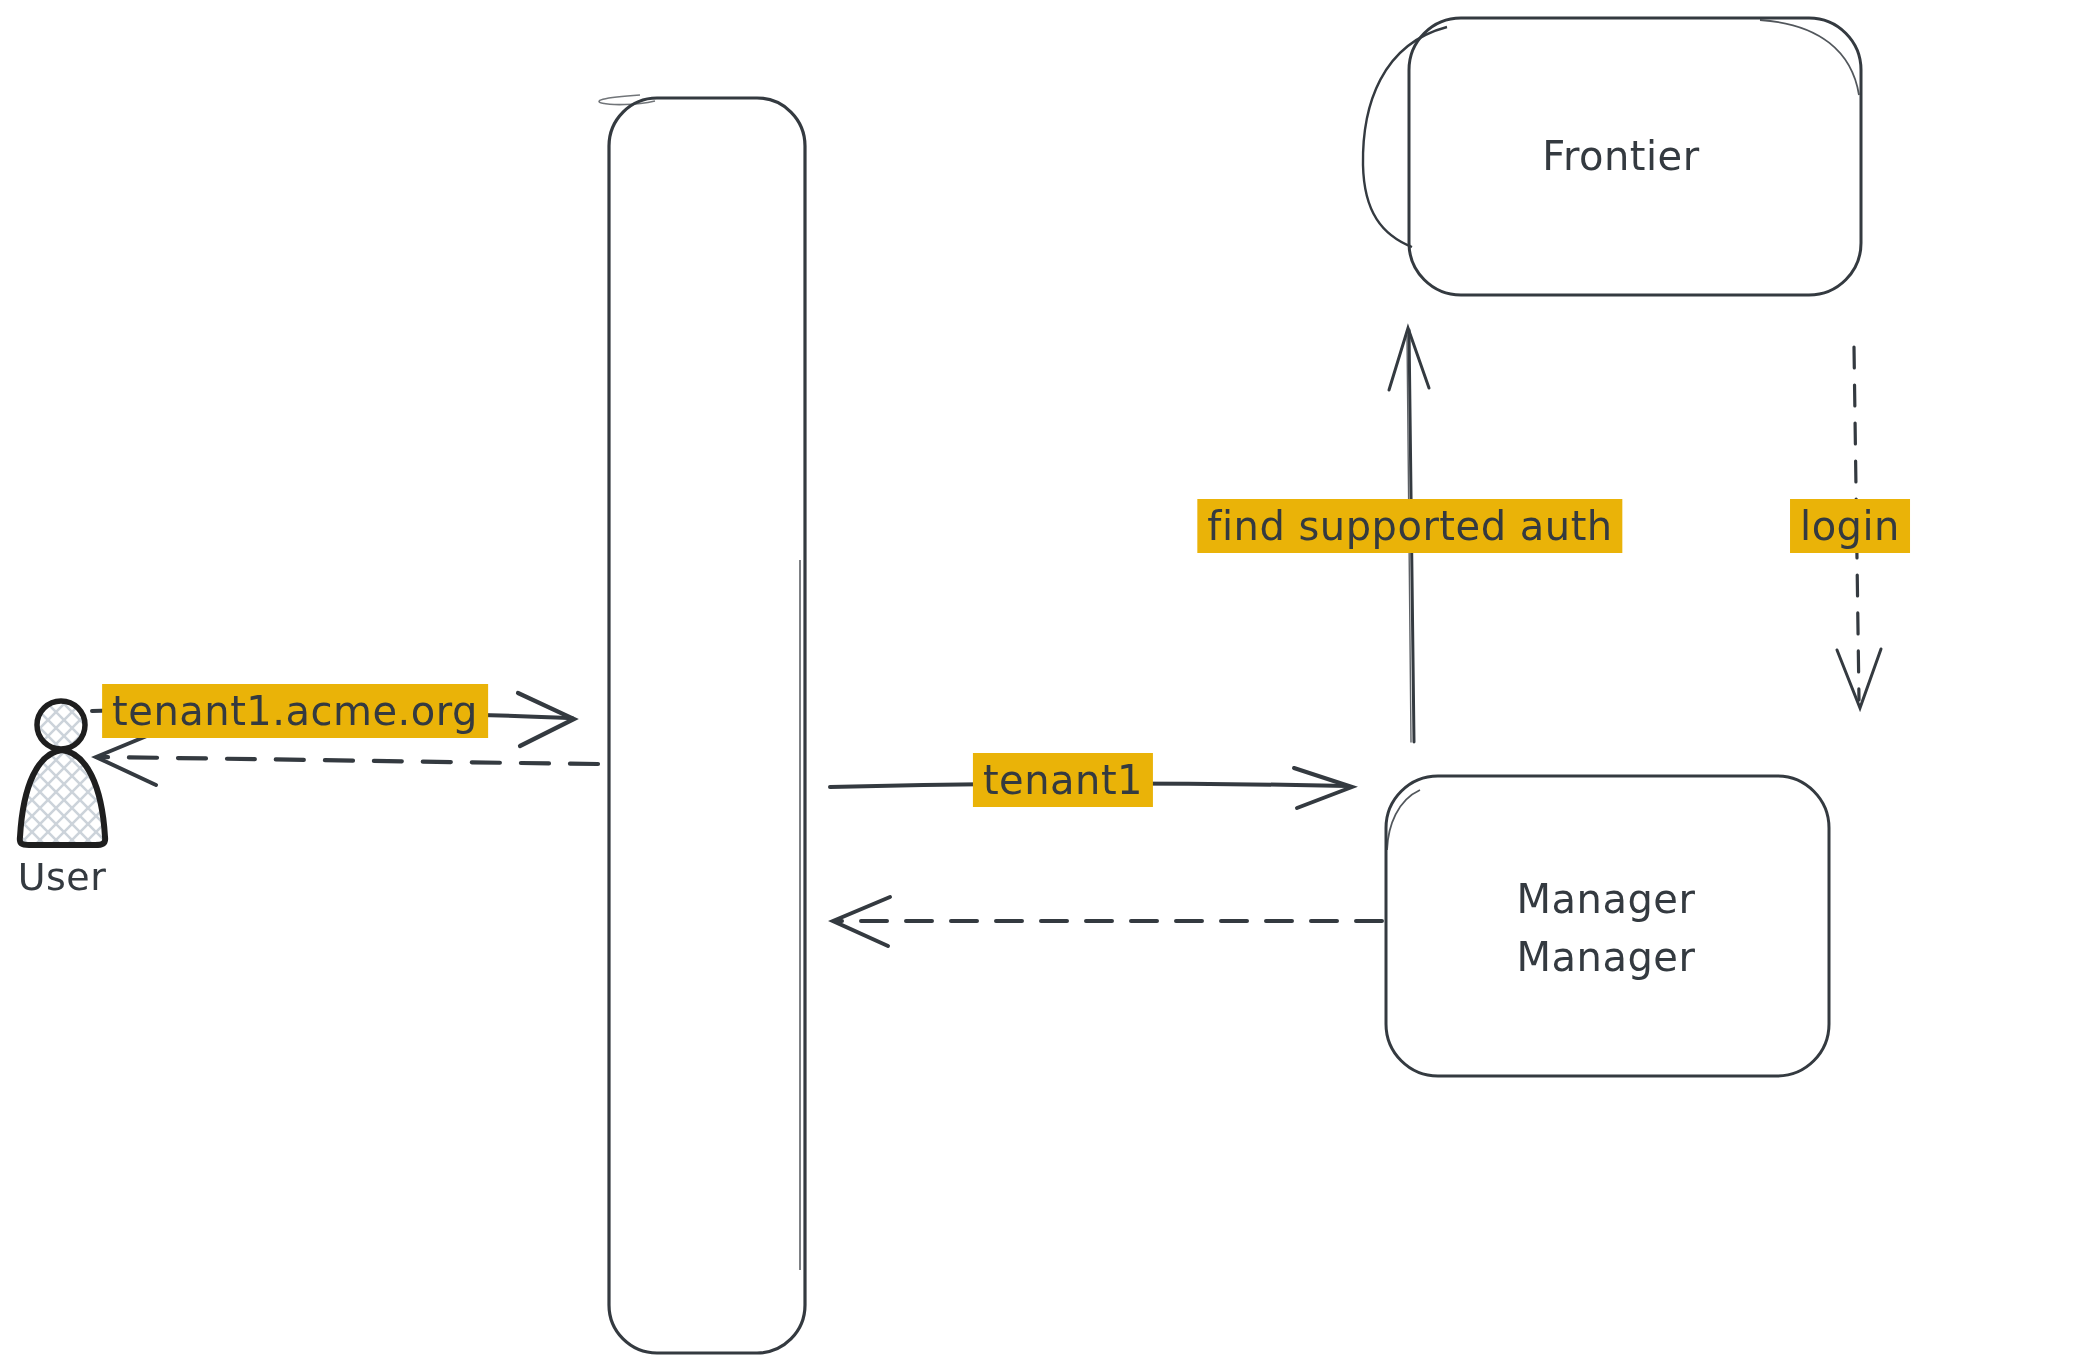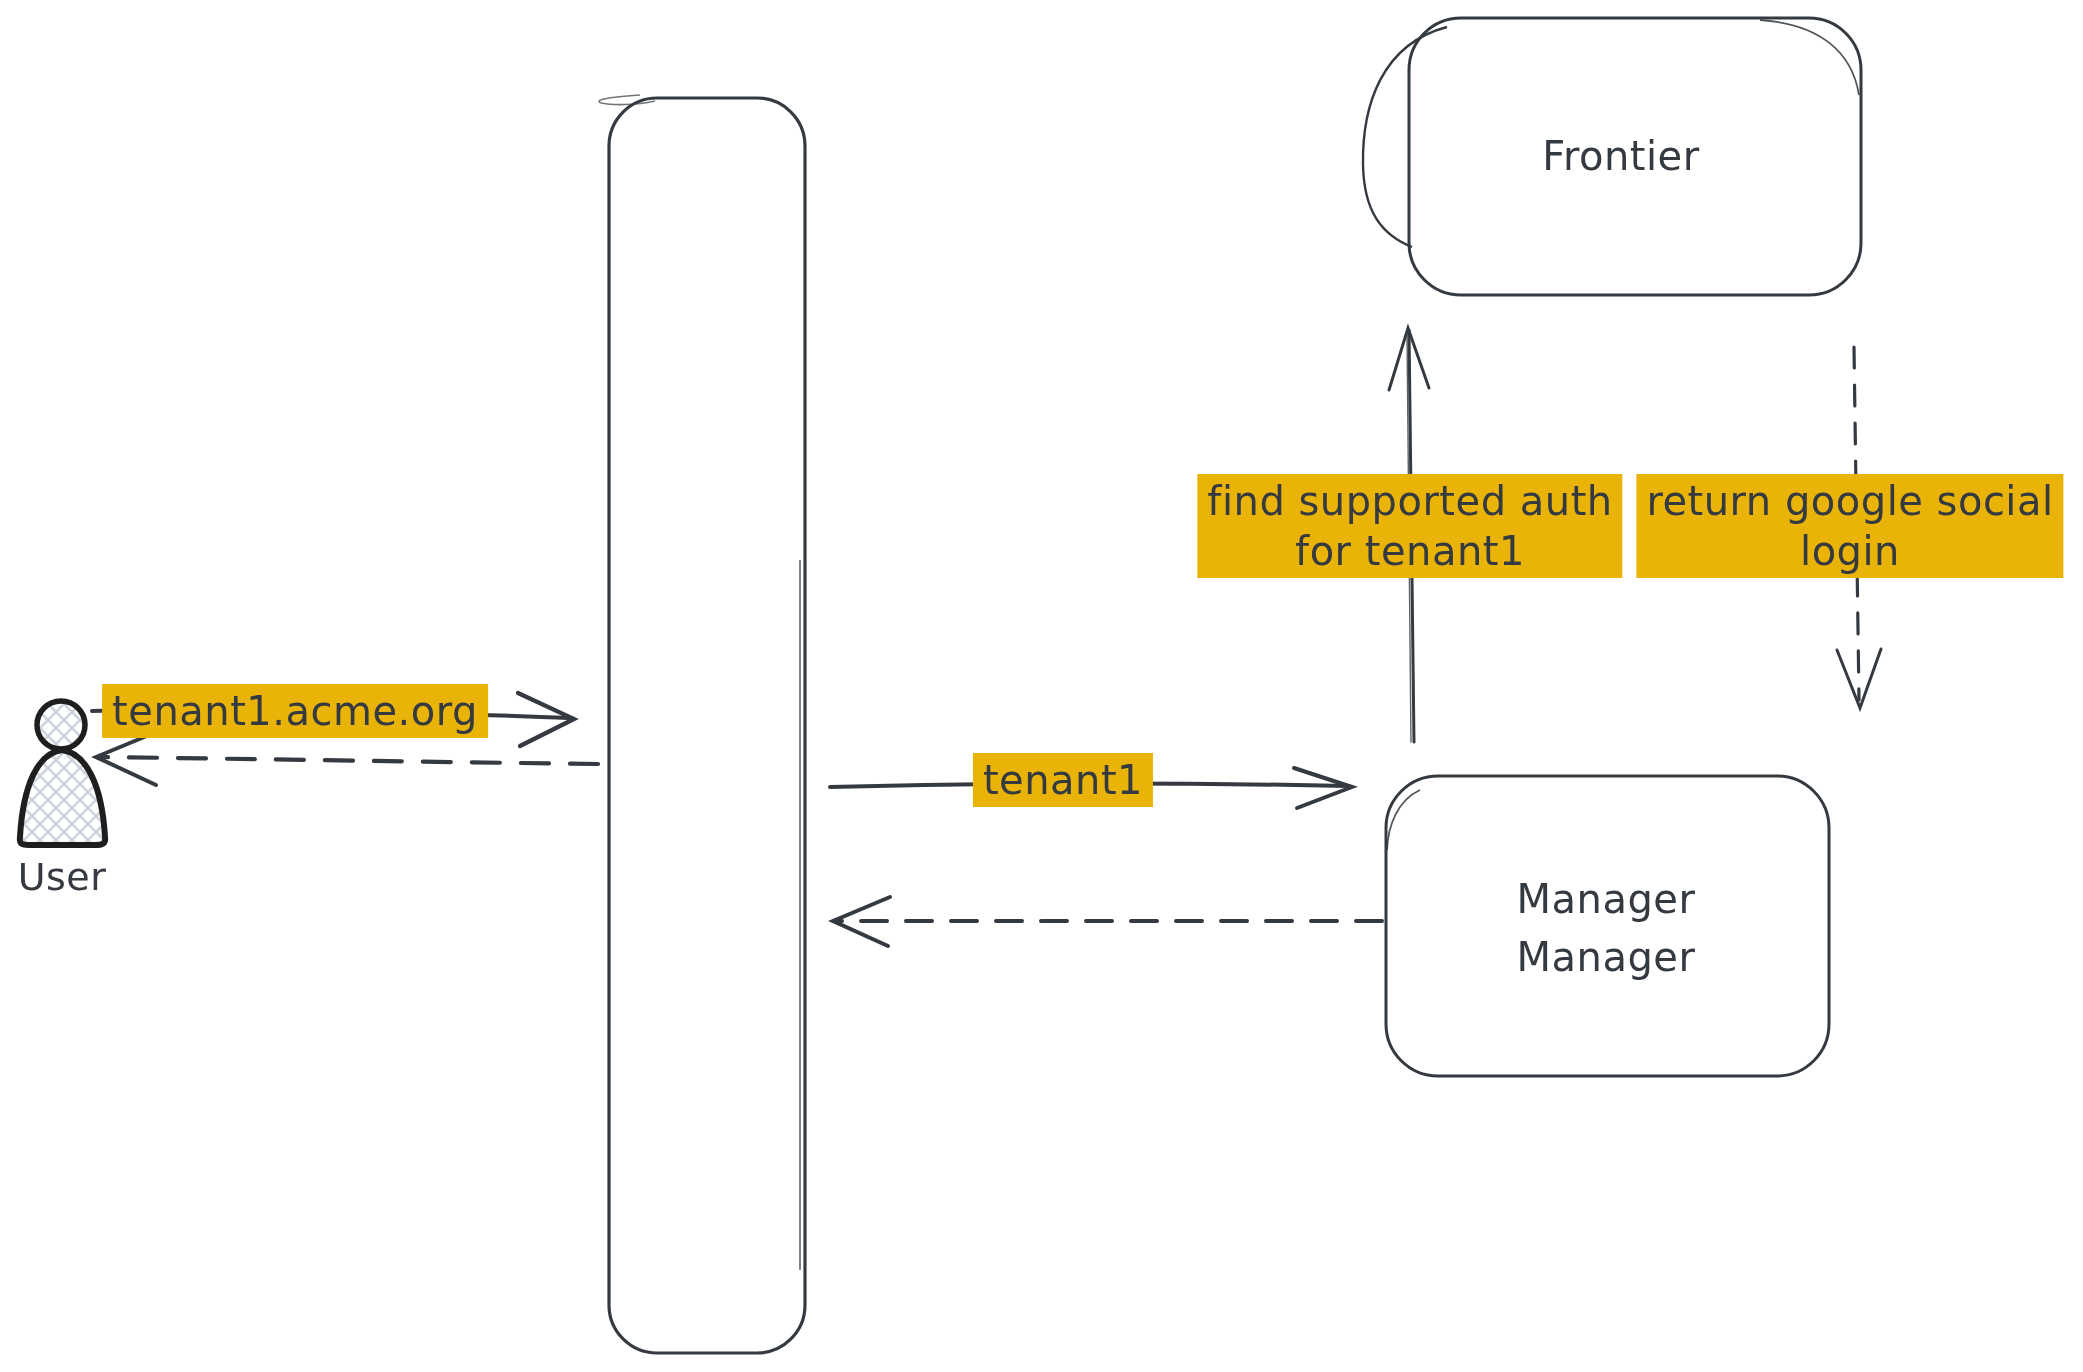--- a/index.html
+++ b/index.html
@@ -100,21 +100,19 @@
     <span>Manager</span>
   </div>
 
   <div class="lbl on-line" style="left:295px; top:711px;">tenant1.acme.org</div>
 
   <div class="lbl on-line" style="left:1063px; top:780px;">tenant1</div>
 
 
   <div class="lbl on-line two-line" style="left:1410px; top:526px;">
     <span>find supported auth</span>
-    <span>for tenant1</span>
   </div>
 
   <div class="lbl on-line two-line" style="left:1850px; top:526px;">
-    <span>return google social</span>
     <span>login</span>
   </div>
 
 </div>
 
 </body></html>

